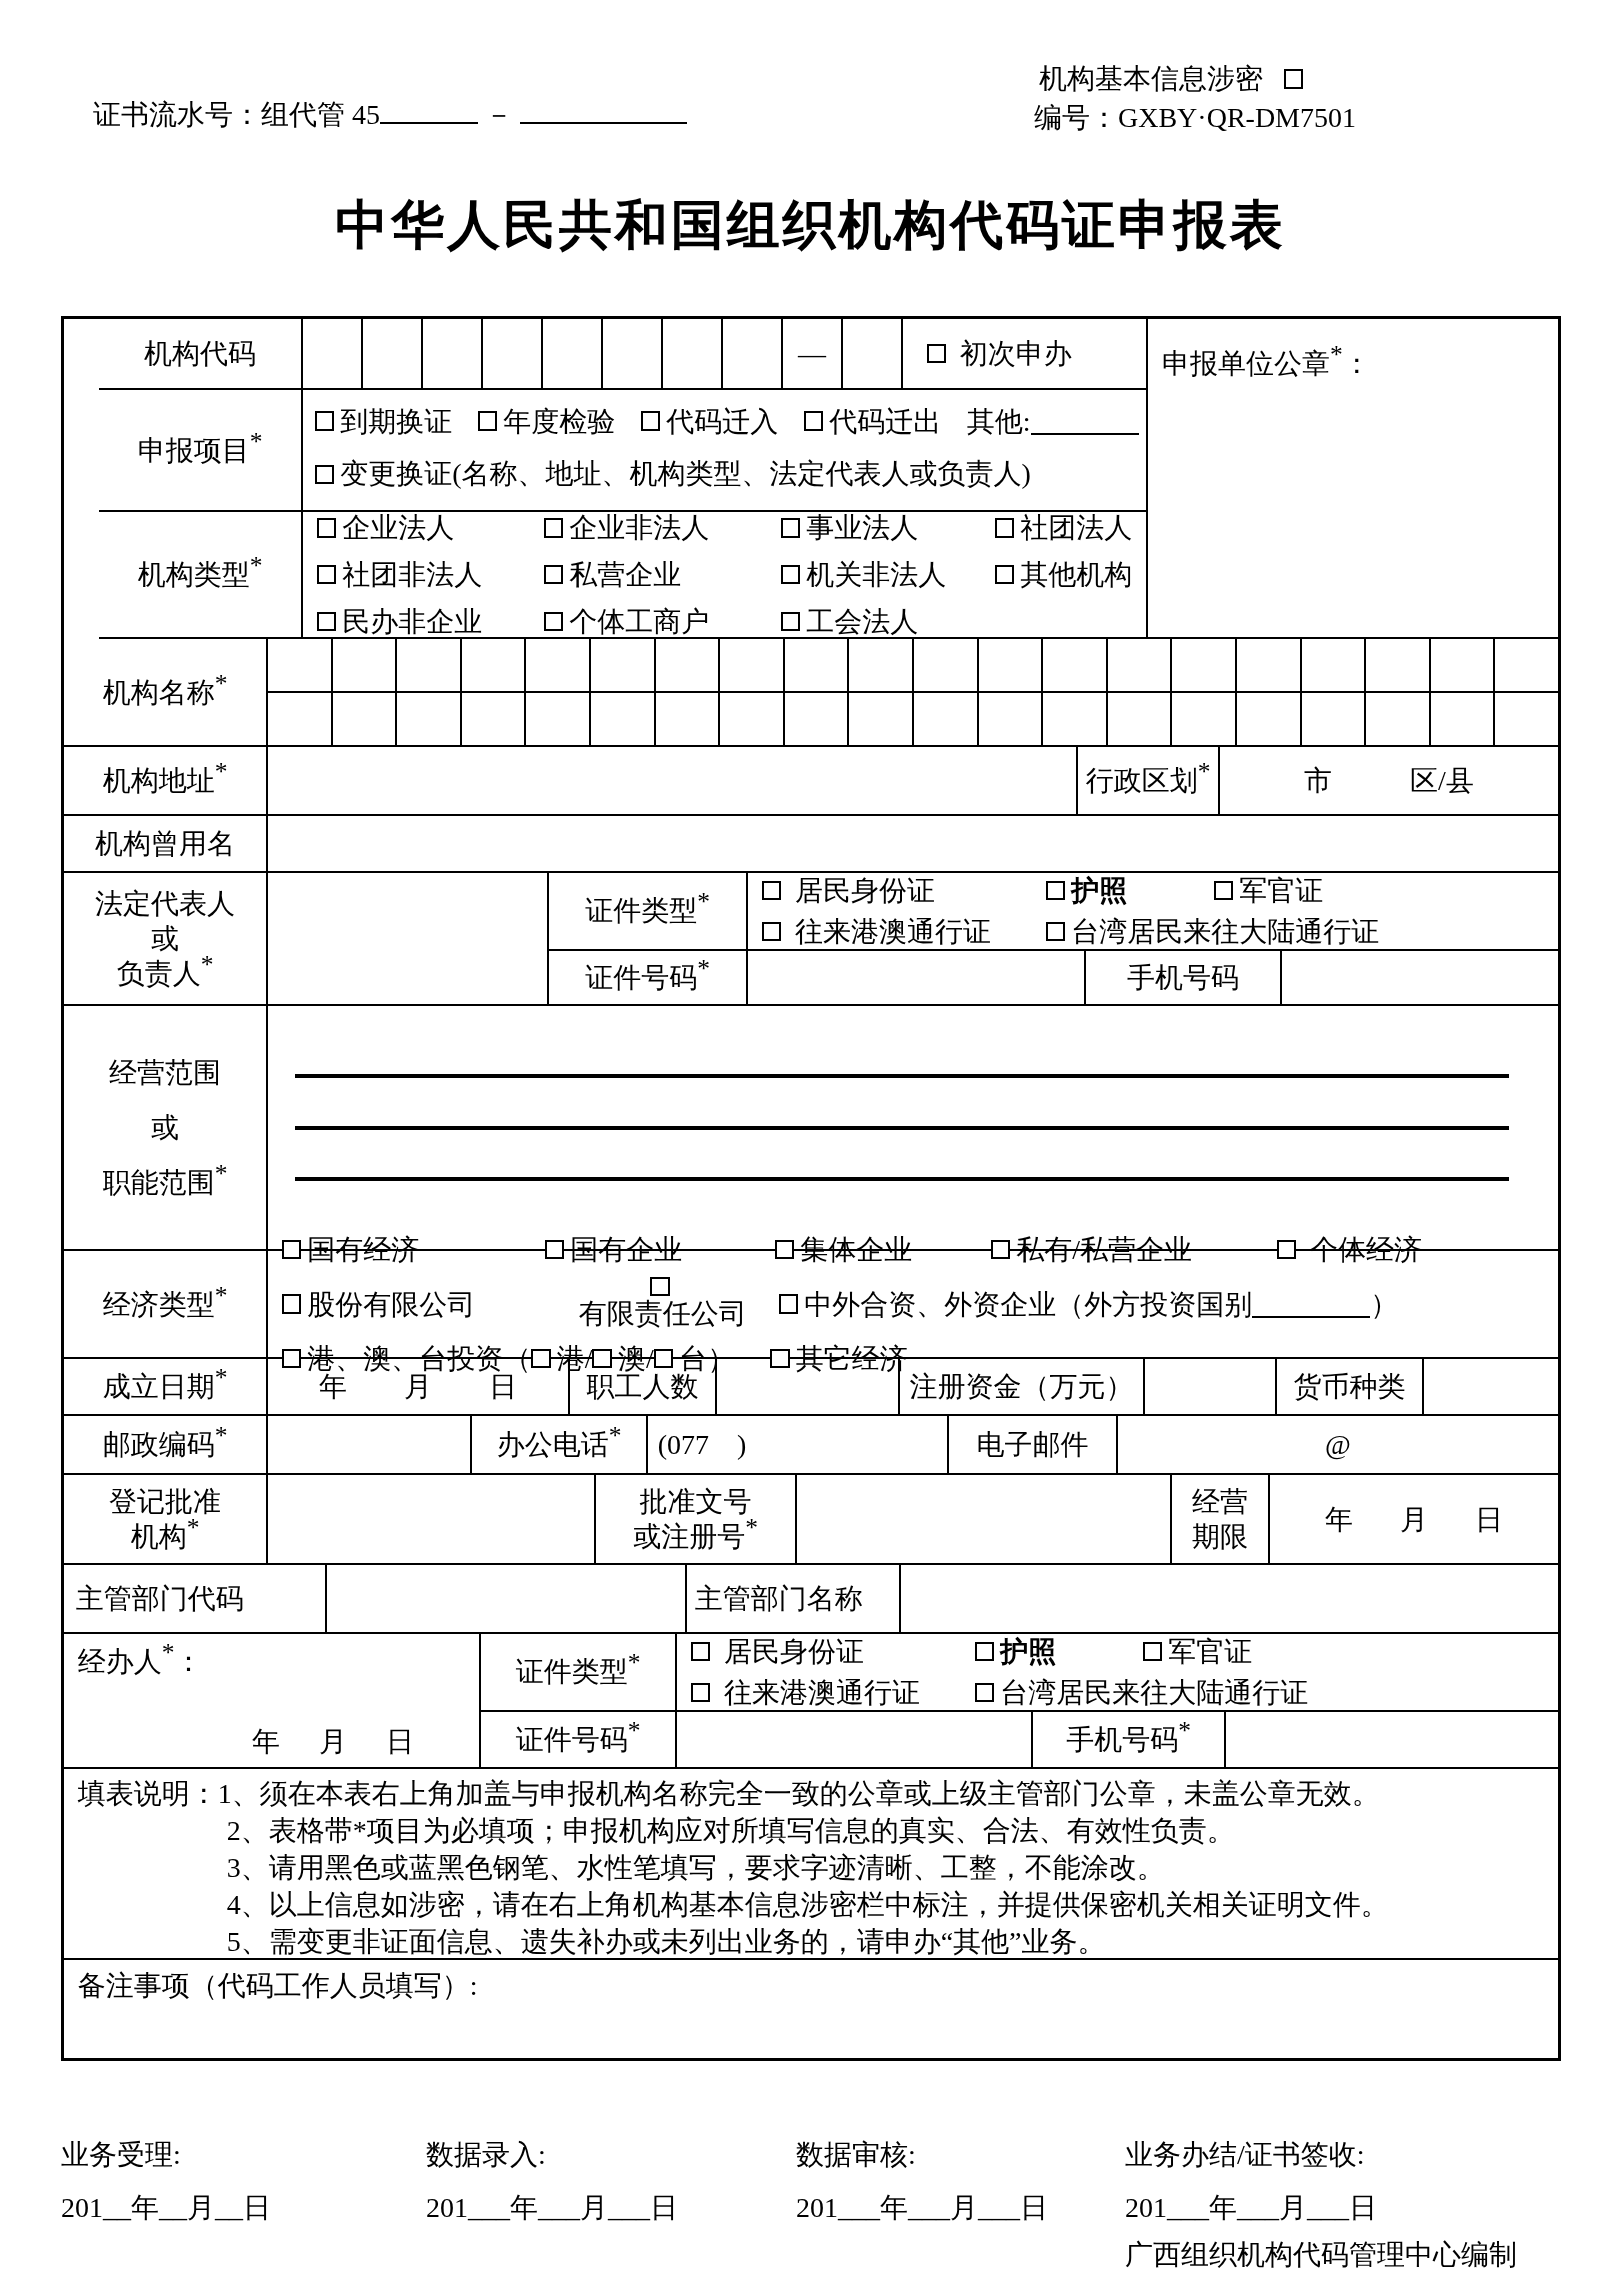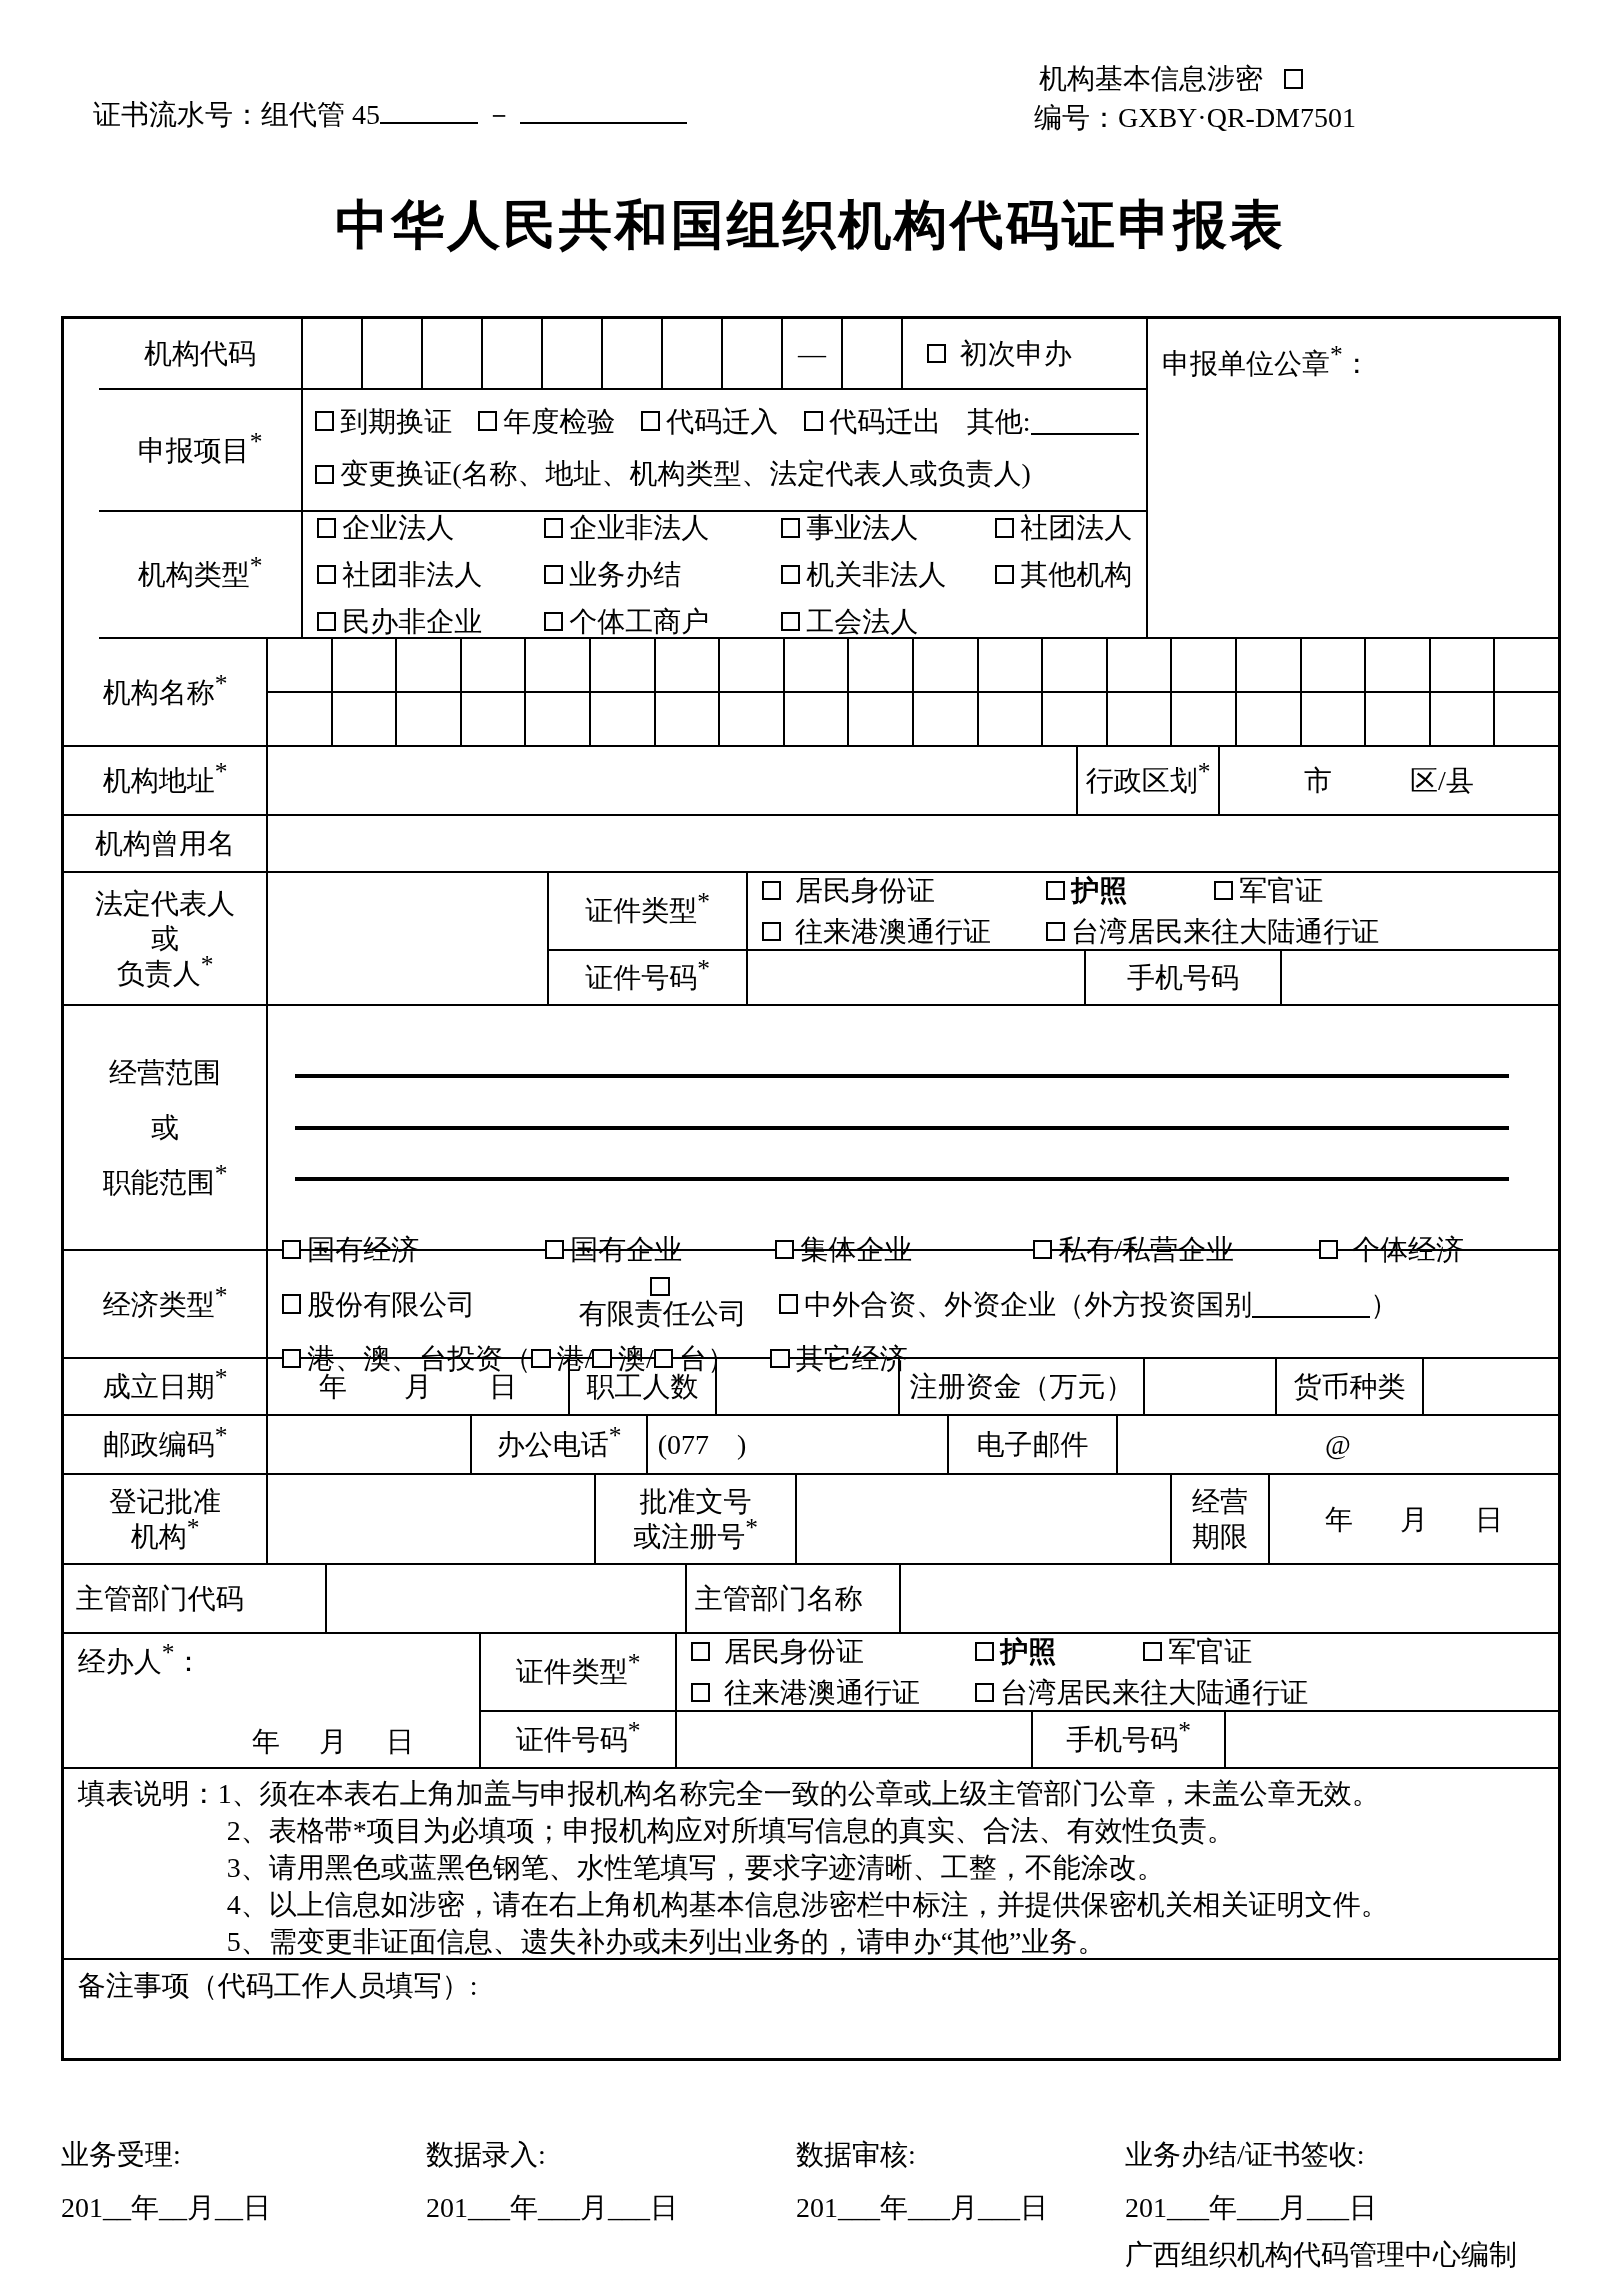--- a/index.html
+++ b/index.html
@@ -76,21 +76,21 @@
   .certopts { flex:1; padding-left:13.7px; display:flex; flex-direction:column; justify-content:center; gap:5.9px; white-space:nowrap; }
   .optline { display:flex; align-items:center; }
   .ow1 { width:284px; } .ow2 { width:168px;font-weight:bold; }
 
   .r-scope { height:245px; }
   .scopebody { flex:1; display:flex; flex-direction:column; justify-content:space-evenly; padding:19.6px 0; }
   .scopeline { border-bottom:4.9px solid #000; margin:0 49px 0 27.4px; height:0; }
 
   .r-econ { height:108px; }
   .econbody { flex:1; display:flex; flex-direction:column; justify-content:center; gap:9.8px; padding-left:13.7px; white-space:nowrap; }
-  .ew1{width:263px;} .ew2{width:230px;} .ew3{width:258px;} .ew4{width:286px;}
+  .ew1{width:263px;} .ew2{width:230px;} .ew3{width:216px;} .ew4{width:286px;}
   .ew5{width:265px;} .ew6{width:232px;flex-direction:column;}
 
   .r-found { height:57px; }
   .r-post { height:59px; }
   .r-appr { height:90px; }
   .r-dept { height:69px; }
   .ymdflex { display:flex; align-items:center; justify-content:center; gap:57px; }
 
   
   .r-hand { height:135px; }
@@ -203,21 +203,21 @@
           <span class="optline">
               <span class="cb"></span>
               <span>社团法人</span>
             </span>
           <span class="optline">
               <span class="cb"></span>
               <span>社团非法人</span>
             </span>
           <span class="optline">
               <span class="cb"></span>
-              <span>业务办结</span>
+              <span>私营企业</span>
             </span>
           <span class="optline">
               <span class="cb"></span>
               <span>机关非法人</span>
             </span>
           <span class="optline">
               <span class="cb"></span>
               <span>其他机构</span>
             </span>
           <span class="optline">

